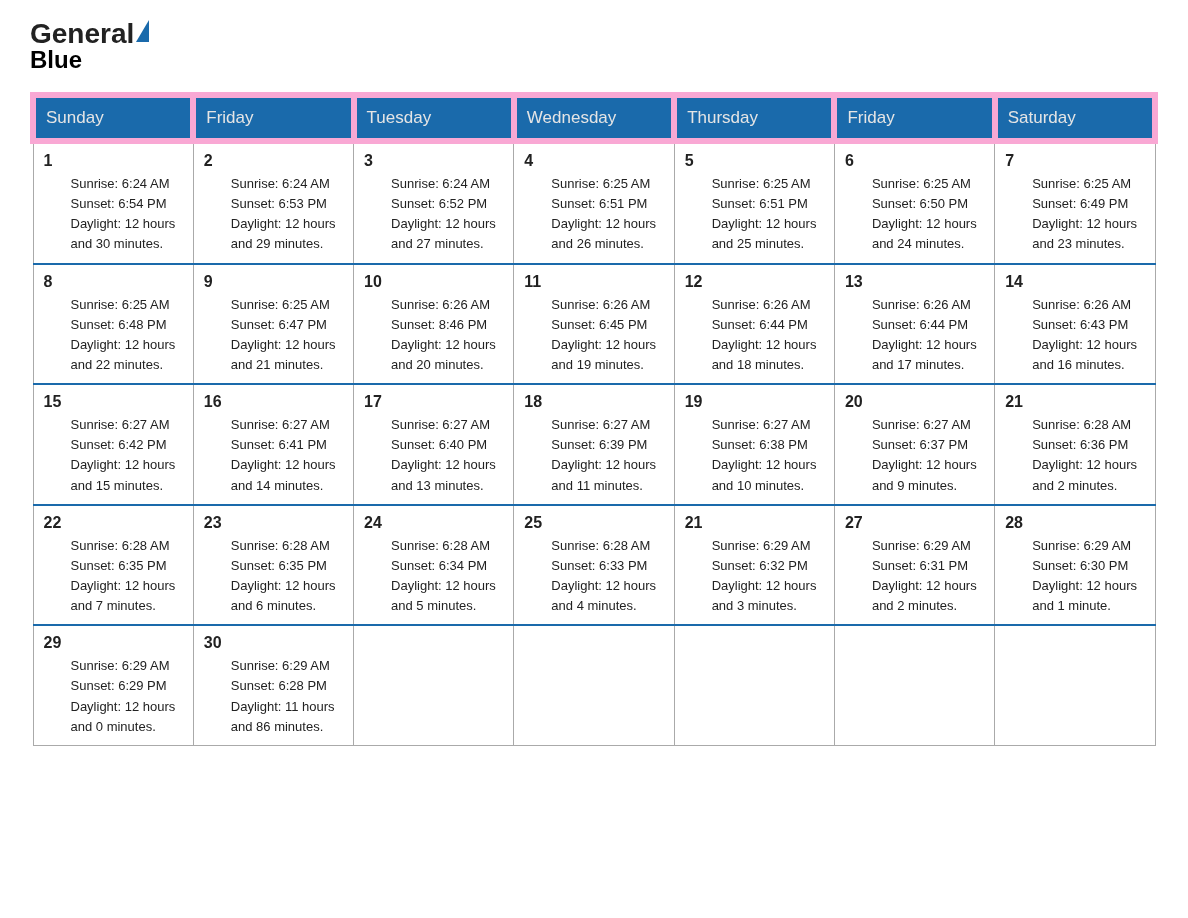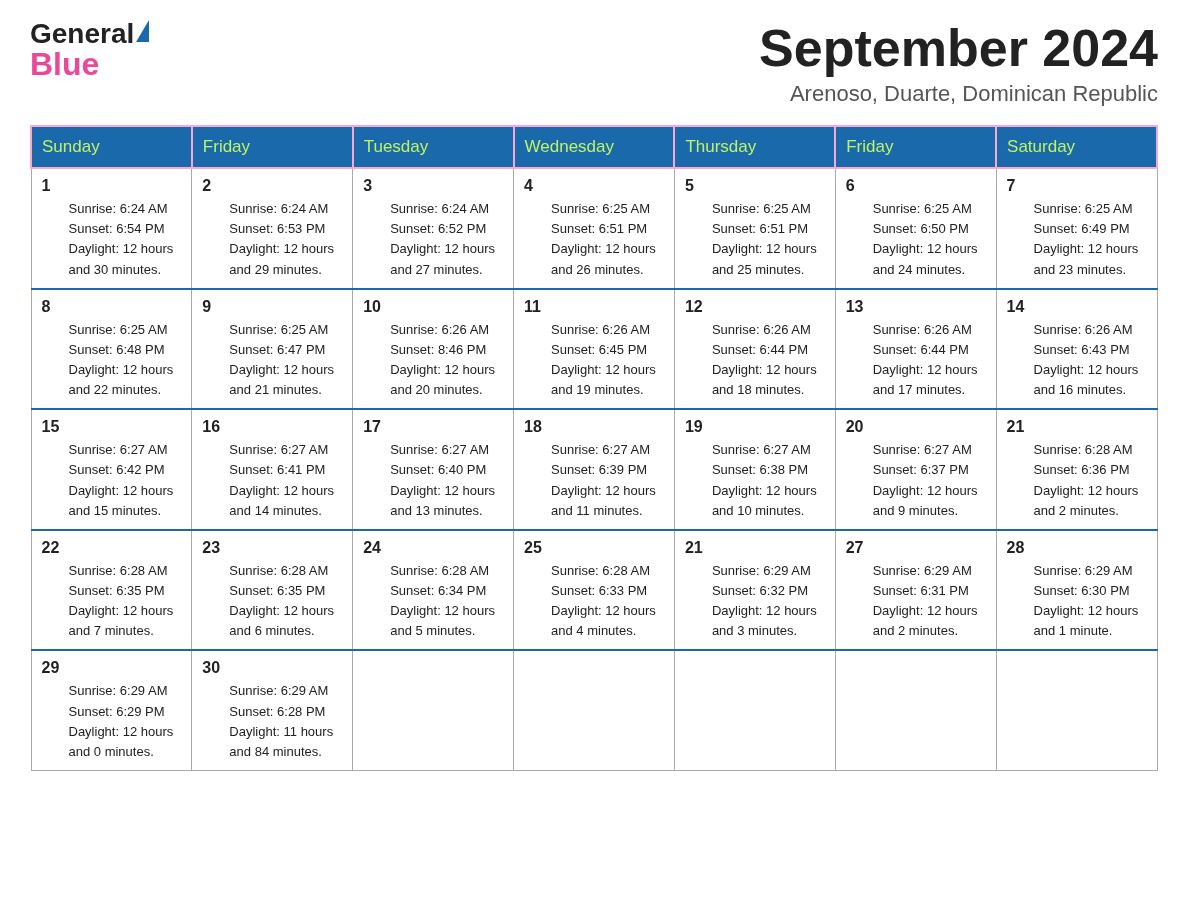--- a/index.html
+++ b/index.html
@@ -34,22 +34,22 @@
     .logo-triangle {
       display: inline-block;
       width: 0;
       height: 0;
       border-left: 13px solid transparent;
       border-bottom: 22px solid #1a6aab;
       margin: 0 2px 0 2px;
       vertical-align: bottom;
     }
     .logo-blue {
-      color: #ec4899;
-      font-size: 32px;
+      color: #000000;
+      font-size: 24px;
       font-weight: bold;
     }
     .title-section {
       text-align: right;
     }
     .month-title {
       font-size: 52px;
       font-weight: bold;
       color: #222;
       line-height: 1.1;
@@ -59,26 +59,26 @@
       color: #555;
       margin-top: 4px;
     }
     .calendar {
       width: 100%;
       border-collapse: collapse;
       border: 1px solid #aaa;
     }
     .calendar th {
       background-color: #1a6aab;
-      color: #bef264;
+      color: #e5e5e5;
       padding: 10px 10px;
       font-size: 17px;
       font-weight: normal;
       text-align: left;
-      border: 2px solid #f9a8d4;
+      border: 6px solid #f9a8d4;
     }
     .calendar td {
       vertical-align: top;
       padding: 8px 10px;
       border: 1px solid #aaa;
       width: 14.28%;
       min-height: 100px;
       font-size: 13px;
       color: #222;
     }
@@ -108,24 +108,20 @@
 <div class="header">
   <div class="logo">
     <div class="logo-text">
       <span class="logo-general">General</span>
       <span class="logo-triangle"></span>
     </div>
     <div style="margin-top:-2px;">
       <span class="logo-blue">Blue</span>
     </div>
   </div>
-  <div class="title-section">
-    <div class="month-title">September 2024</div>
-    <div class="location-title">Arenoso, Duarte, Dominican Republic</div>
-  </div>
 </div>
 
 <table class="calendar" id="cal-table">
   <thead>
     <tr id="header-row">
     <th>Sunday</th>
         <th>Friday</th>
         <th>Tuesday</th>
         <th>Wednesday</th>
         <th>Thursday</th>
@@ -254,21 +250,21 @@
           <div class="day-info"><span>Sunrise: 6:29 AM</span><br><span>Sunset: 6:30 PM</span><br><span>Daylight: 12 hours</span><br><span>and 1 minute.</span></div>
         </td>
       </tr>
       <tr class="week-row">
         <td>
           <span class="day-num">29</span>
           <div class="day-info"><span>Sunrise: 6:29 AM</span><br><span>Sunset: 6:29 PM</span><br><span>Daylight: 12 hours</span><br><span>and 0 minutes.</span></div>
         </td>
         <td>
           <span class="day-num">30</span>
-          <div class="day-info"><span>Sunrise: 6:29 AM</span><br><span>Sunset: 6:28 PM</span><br><span>Daylight: 11 hours</span><br><span>and 84 minutes.</span></div>
+          <div class="day-info"><span>Sunrise: 6:29 AM</span><br><span>Sunset: 6:28 PM</span><br><span>Daylight: 11 hours</span><br><span>and 86 minutes.</span></div>
         </td>
         <td class="empty-cell"></td>
         <td class="empty-cell"></td>
         <td class="empty-cell"></td>
         <td class="empty-cell"></td>
         <td class="empty-cell"></td>
       </tr>
     </tbody>
 </table>
 

